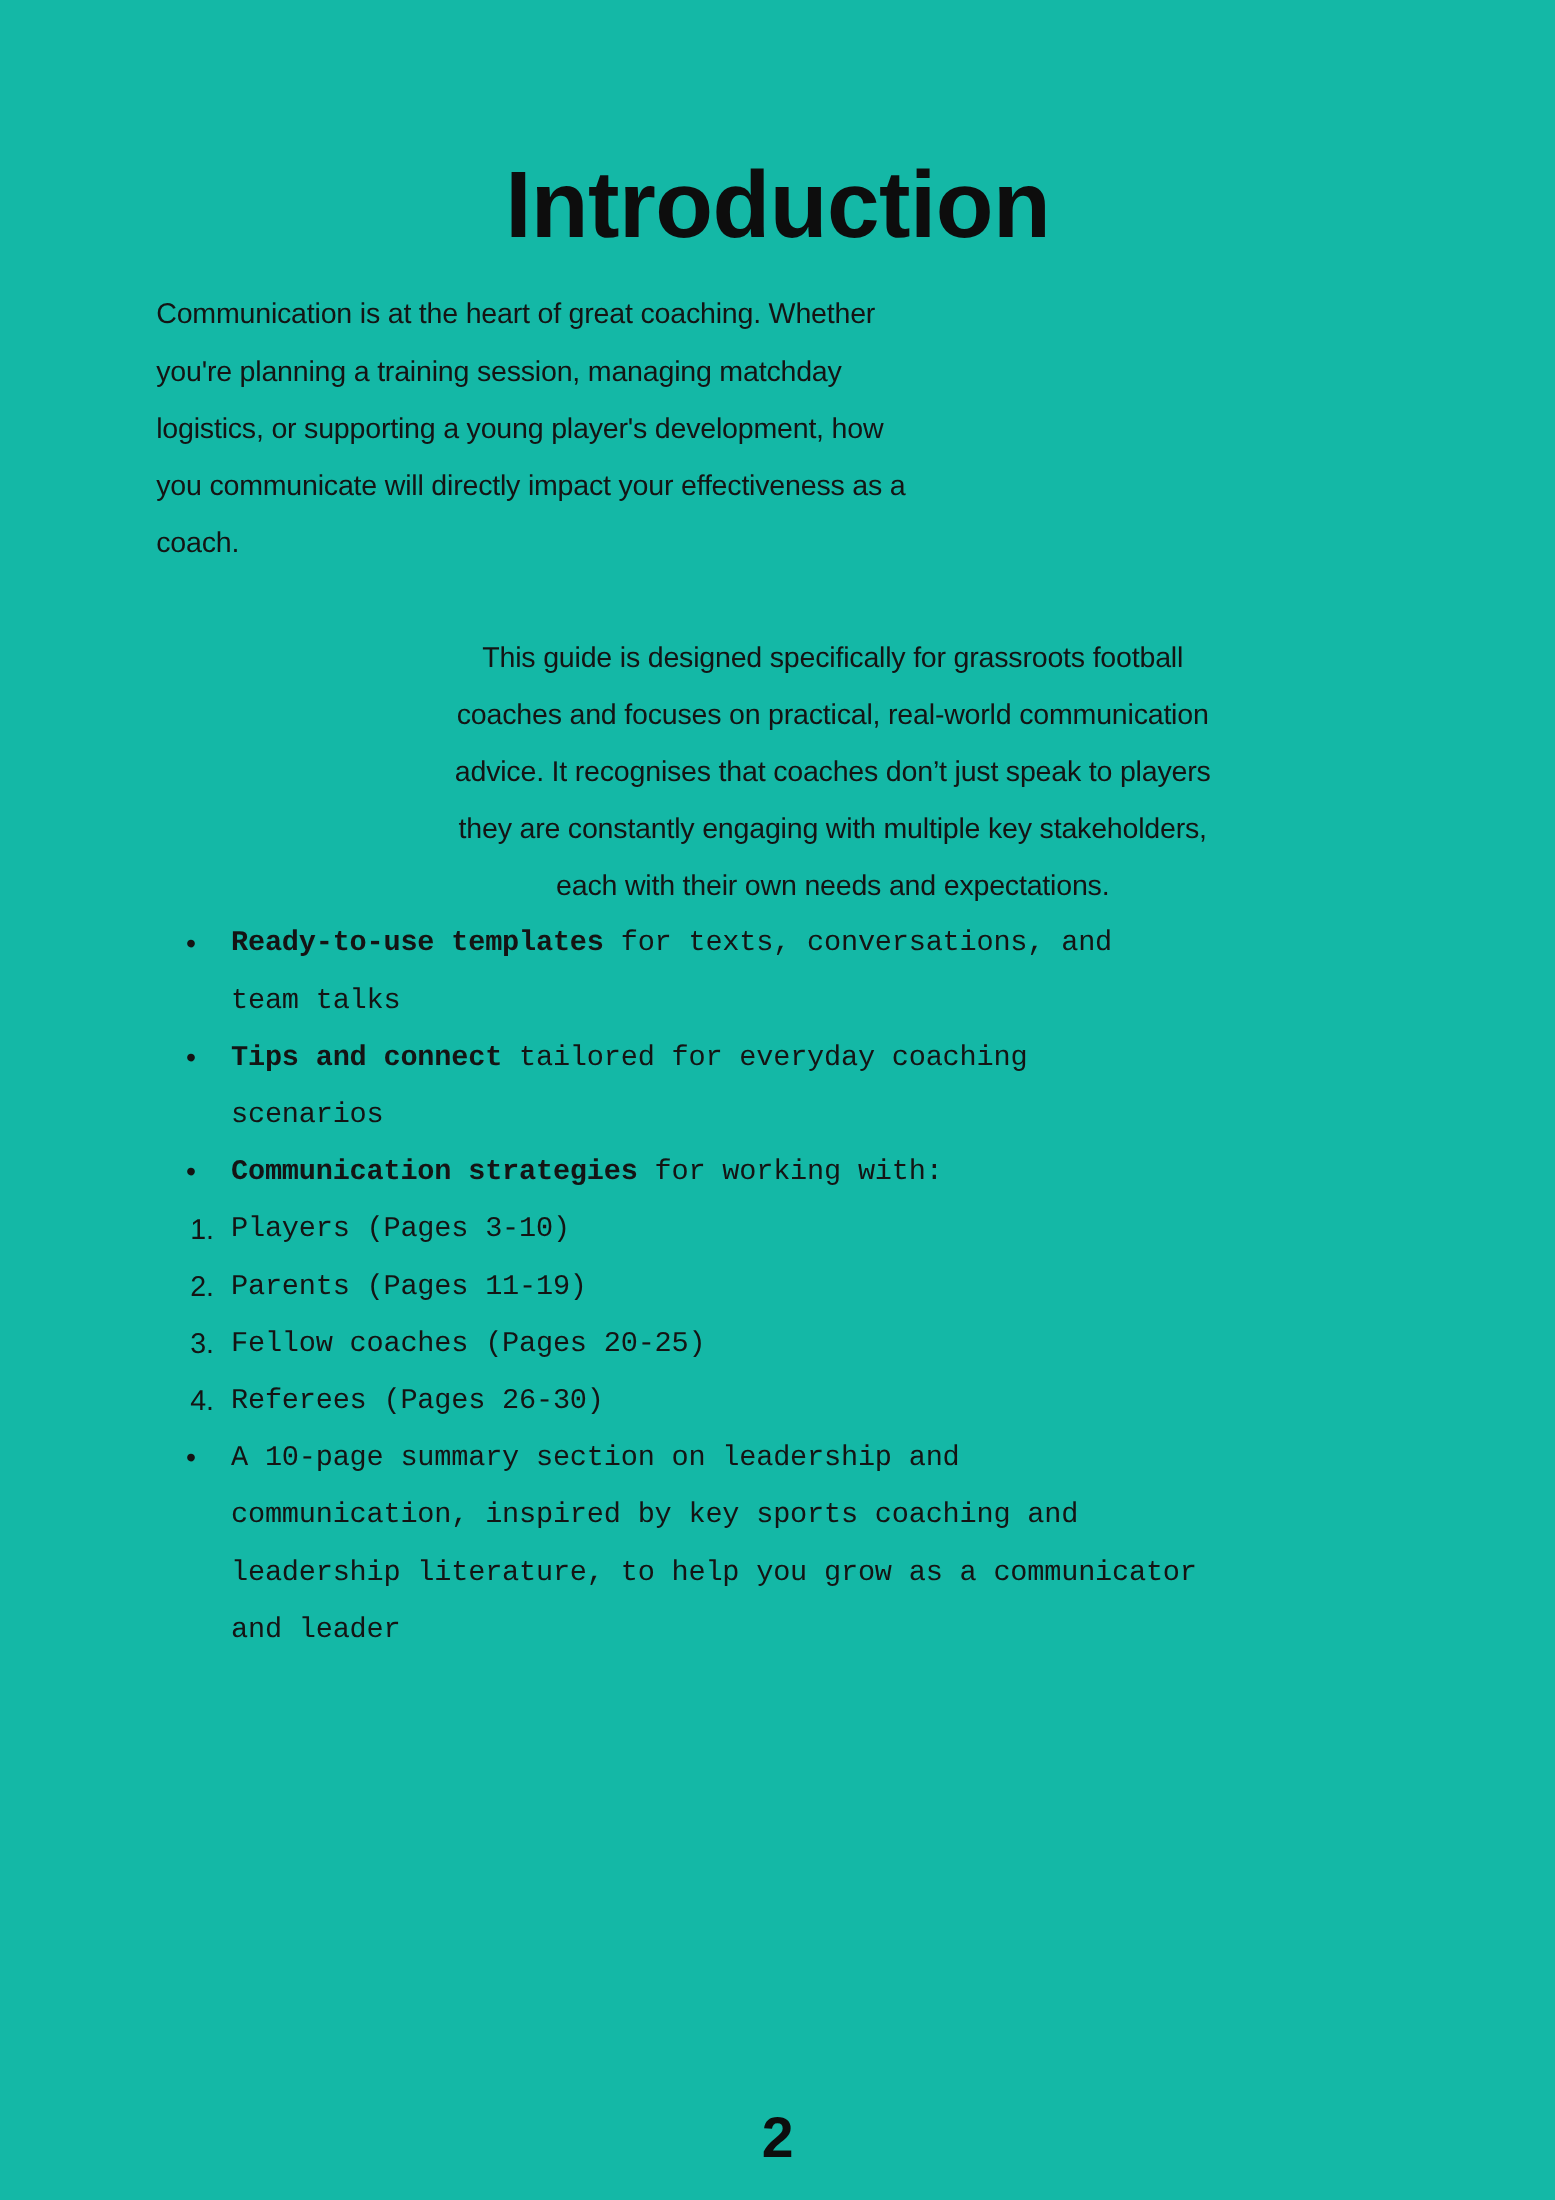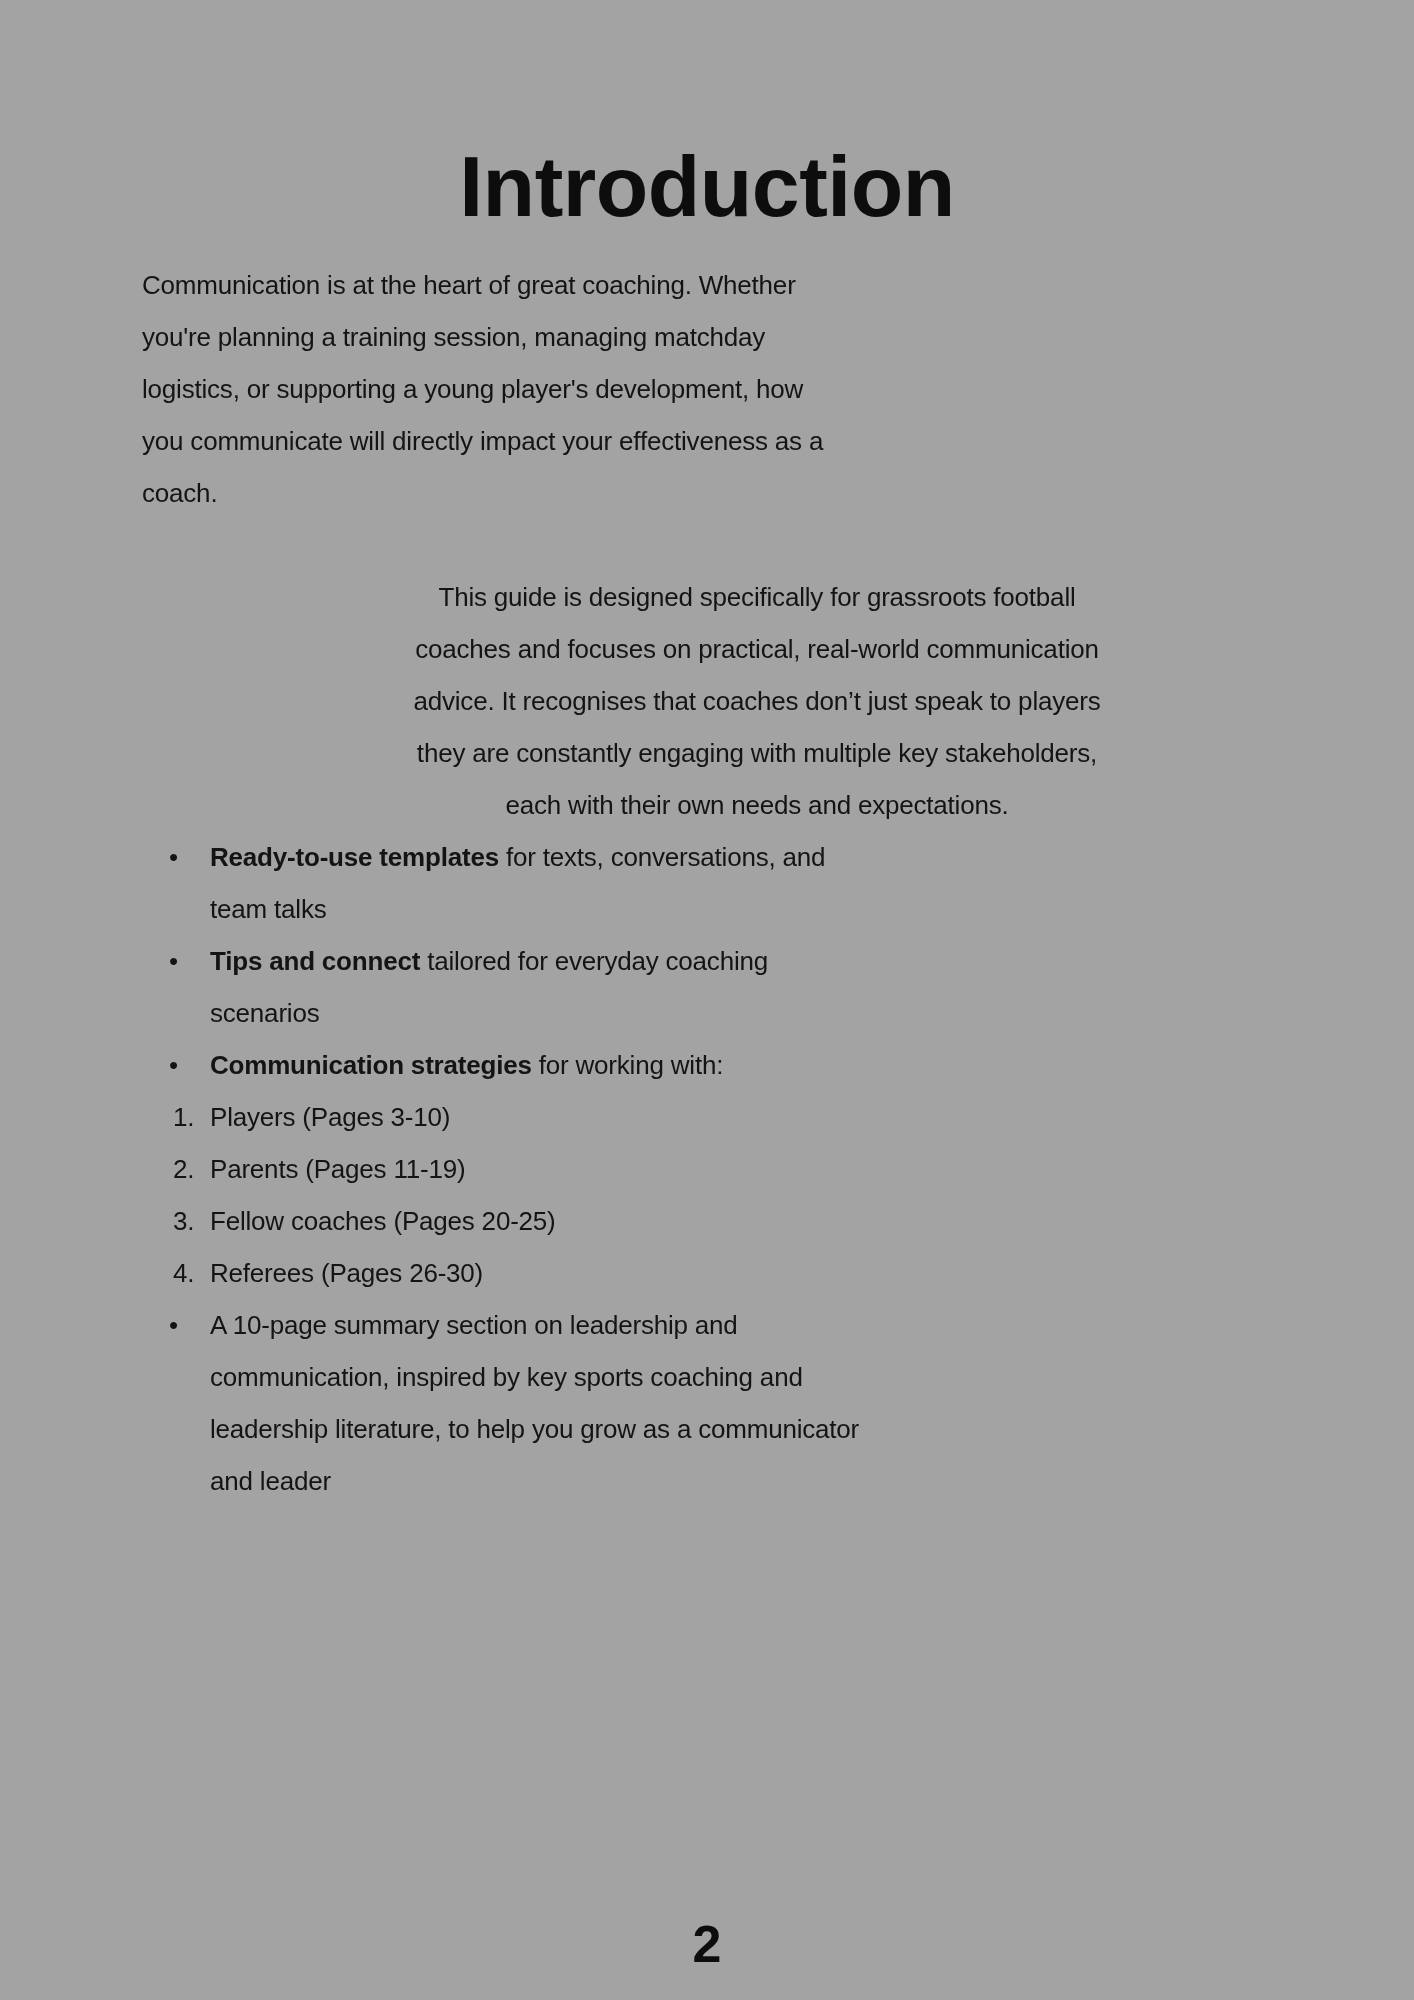--- a/index.html
+++ b/index.html
@@ -4,21 +4,21 @@
 <style>
   html, body {
     margin: 0;
     padding: 0;
     background: #ffffff;
   }
   .page {
     position: relative;
     width: 1414px;
     height: 2000px;
-    background: #a3a3a3;
+    background: #14b8a6;
     color: #111111;
     font-family: "Liberation Sans", "DejaVu Sans", sans-serif;
     overflow: hidden;
   }
   .title {
     position: absolute;
     top: 143px;
     left: 0;
     width: 100%;
     margin: 0;
@@ -57,20 +57,21 @@
   }
   .marker {
     flex: 0 0 68px;
     box-sizing: border-box;
   }
   .marker.bullet { padding-left: 27px; }
   .marker.num    { padding-left: 31px; }
   .li-text {
     flex: 1 1 auto;
     white-space: pre-line;
+    font-family: Liberation Mono, monospace;
   }
   .li-text b, .heading b {
     font-weight: 700;
   }
   .page-number {
     position: absolute;
     top: 1916px;
     left: 0;
     width: 100%;
     text-align: center;

